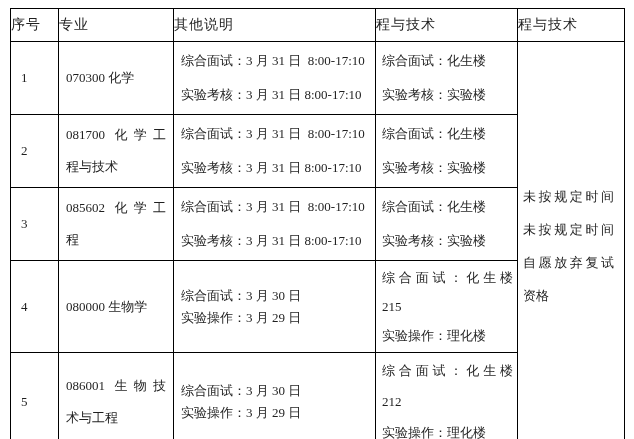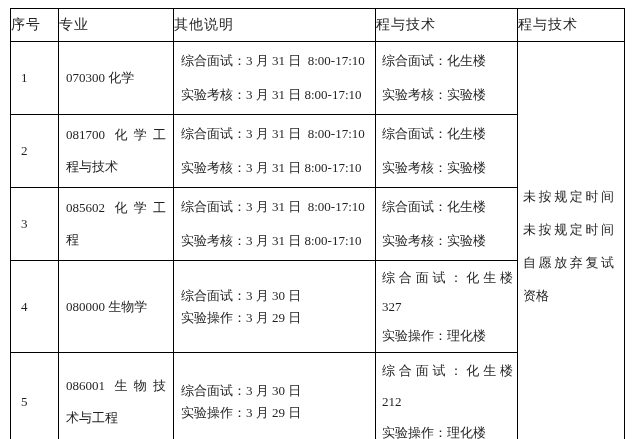--- a/index.html
+++ b/index.html
@@ -145,21 +145,21 @@
         <td class="c-no">4</td>
         <td class="c-major">
           <span class="line">080000 生物学</span>
         </td>
         <td class="c-time lh22">
           <span class="line">综合面试：3 月 30 日</span>
           <span class="line">实验操作：3 月 29 日</span>
         </td>
         <td class="c-loc lh29">
           <span class="line jl">综合面试：化生楼</span>
-          <span class="line">327</span>
+          <span class="line">215</span>
           <span class="line">实验操作：理化楼</span>
         </td>
       </tr>
 
       <tr class="r5">
         <td class="c-no">5</td>
         <td class="c-major lh32">
           <span class="line jl">086001 生物技</span>
           <span class="line">术与工程</span>
         </td>

